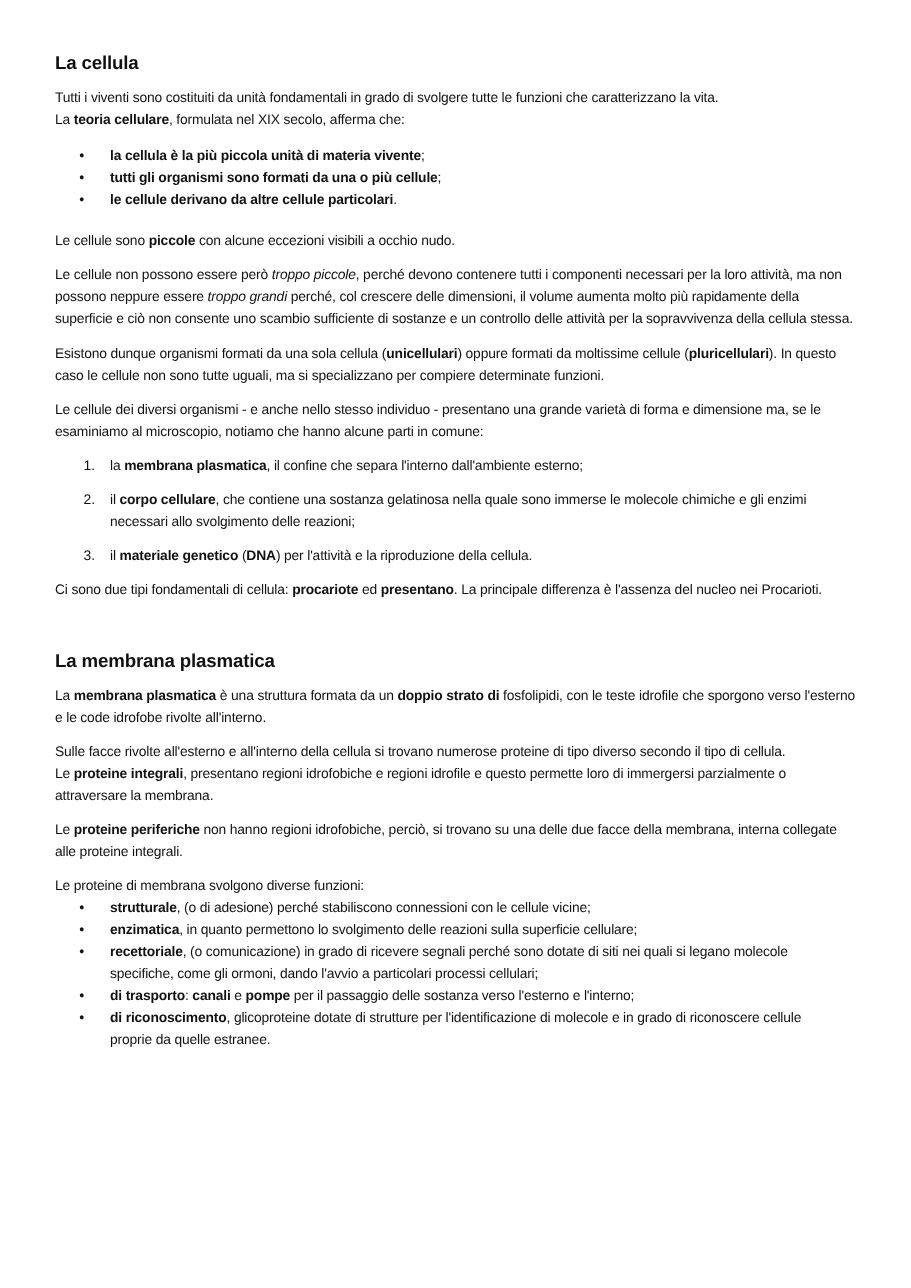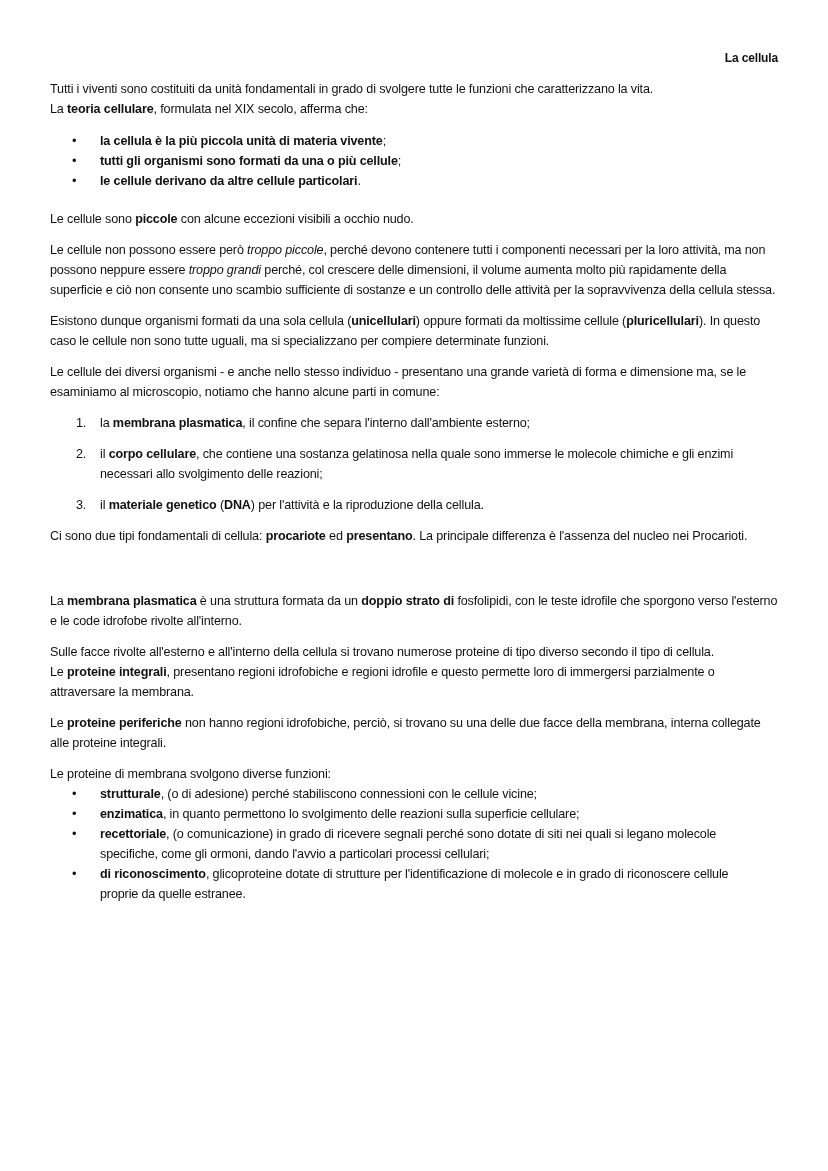--- a/index.html
+++ b/index.html
@@ -5,21 +5,21 @@
     html, body { margin: 0; padding: 0; background: #ffffff; }
     body {
       width: 828px; height: 1171px; overflow: hidden;
       font-family: "Liberation Sans", sans-serif;
       color: #111111;
       font-size: 12.6px;
       line-height: 20px;
       letter-spacing: -0.15px;
     }
     .page { position: relative; padding: 48px 50px 0 50px; }
-    h2 { font-size: 12px; font-weight: bold; margin: 0 0 11px 0; line-height: 20px; text-align: right; }
+    h2 { font-size: 17px; font-weight: bold; margin: 0 0 11px 0; line-height: 20px; }
     p { margin: 0 0 11px 0; }
     p.tight { margin-bottom: 0; }
     ul.bul { list-style: none; margin: 0 16px 12px 0; padding: 0 0 0 0; }
     ul.bul li { position: relative; padding-left: 50px; }
     ul.bul li::before { content: "\2022"; position: absolute; left: 22px; top: 0; font-size: 13px; }
     ol.num { list-style: none; margin: 0 0 11px 0; padding: 0; }
     ol.num li { position: relative; padding-left: 50px; margin-bottom: 11px; }
     ol.num li .n { position: absolute; left: 26px; top: 0; }
     b { font-weight: bold; }
     .spacer1 { height: 34px; }
@@ -56,30 +56,32 @@
       <li><span class="n">2.</span><span>il </span><b>corpo cellulare</b><span>, che contiene una sostanza gelatinosa nella quale sono immerse le molecole chimiche e gli enzimi necessari allo svolgimento delle reazioni;</span></li>
       <li><span class="n">3.</span><span>il </span><b>materiale genetico</b><span> (</span><b>DNA</b><span>) per l'attività e la riproduzione della cellula.</span></li>
     </ol>
 
     <p><span>Ci sono due tipi fondamentali di cellula: </span><b>procariote</b><span> ed </span><b>presentano</b><span>. La principale differenza è l'assenza del nucleo nei Procarioti.</span></p>
   </section>
 
   <div class="spacer1"></div>
 
   <section>
+    <h2>La membrana plasmatica</h2>
 
     <p><span>La </span><b>membrana plasmatica</b><span> è una struttura formata da un </span><b>doppio strato di</b><span> fosfolipidi, con le teste idrofile che sporgono verso l'esterno e le code idrofobe rivolte all'interno.</span></p>
 
     <p><span>Sulle facce rivolte all'esterno e all'interno della cellula si trovano numerose proteine di tipo diverso secondo il tipo di cellula.</span><br><span>Le </span><b>proteine integrali</b><span>, presentano regioni idrofobiche e regioni idrofile e questo permette loro di immergersi parzialmente o attraversare la membrana.</span></p>
 
     <p><span>Le </span><b>proteine periferiche</b><span> non hanno regioni idrofobiche, perciò, si trovano su una delle due facce della membrana, interna collegate alle proteine integrali.</span></p>
 
     <p class="pre-bullet">Le proteine di membrana svolgono diverse funzioni:</p>
 
     <ul class="bul">
       <li><b>strutturale</b><span>, (o di adesione) perché stabiliscono connessioni con le cellule vicine;</span></li>
       <li><b>enzimatica</b><span>, in quanto permettono lo svolgimento delle reazioni sulla superficie cellulare;</span></li>
       <li><b>recettoriale</b><span>, (o comunicazione) in grado di ricevere segnali perché sono dotate di siti nei quali si legano molecole specifiche, come gli ormoni, dando l'avvio a particolari processi cellulari;</span></li>
+      <li><b>di trasporto</b><span>: </span><b>canali</b><span> e </span><b>pompe</b><span> per il passaggio delle sostanza verso l'esterno e l'interno;</span></li>
       <li><b>di riconoscimento</b><span>, glicoproteine dotate di strutture per l'identificazione di molecole e in grado di riconoscere cellule proprie da quelle estranee.</span></li>
     </ul>
   </section>
 
 </div>
 
 </body></html>

